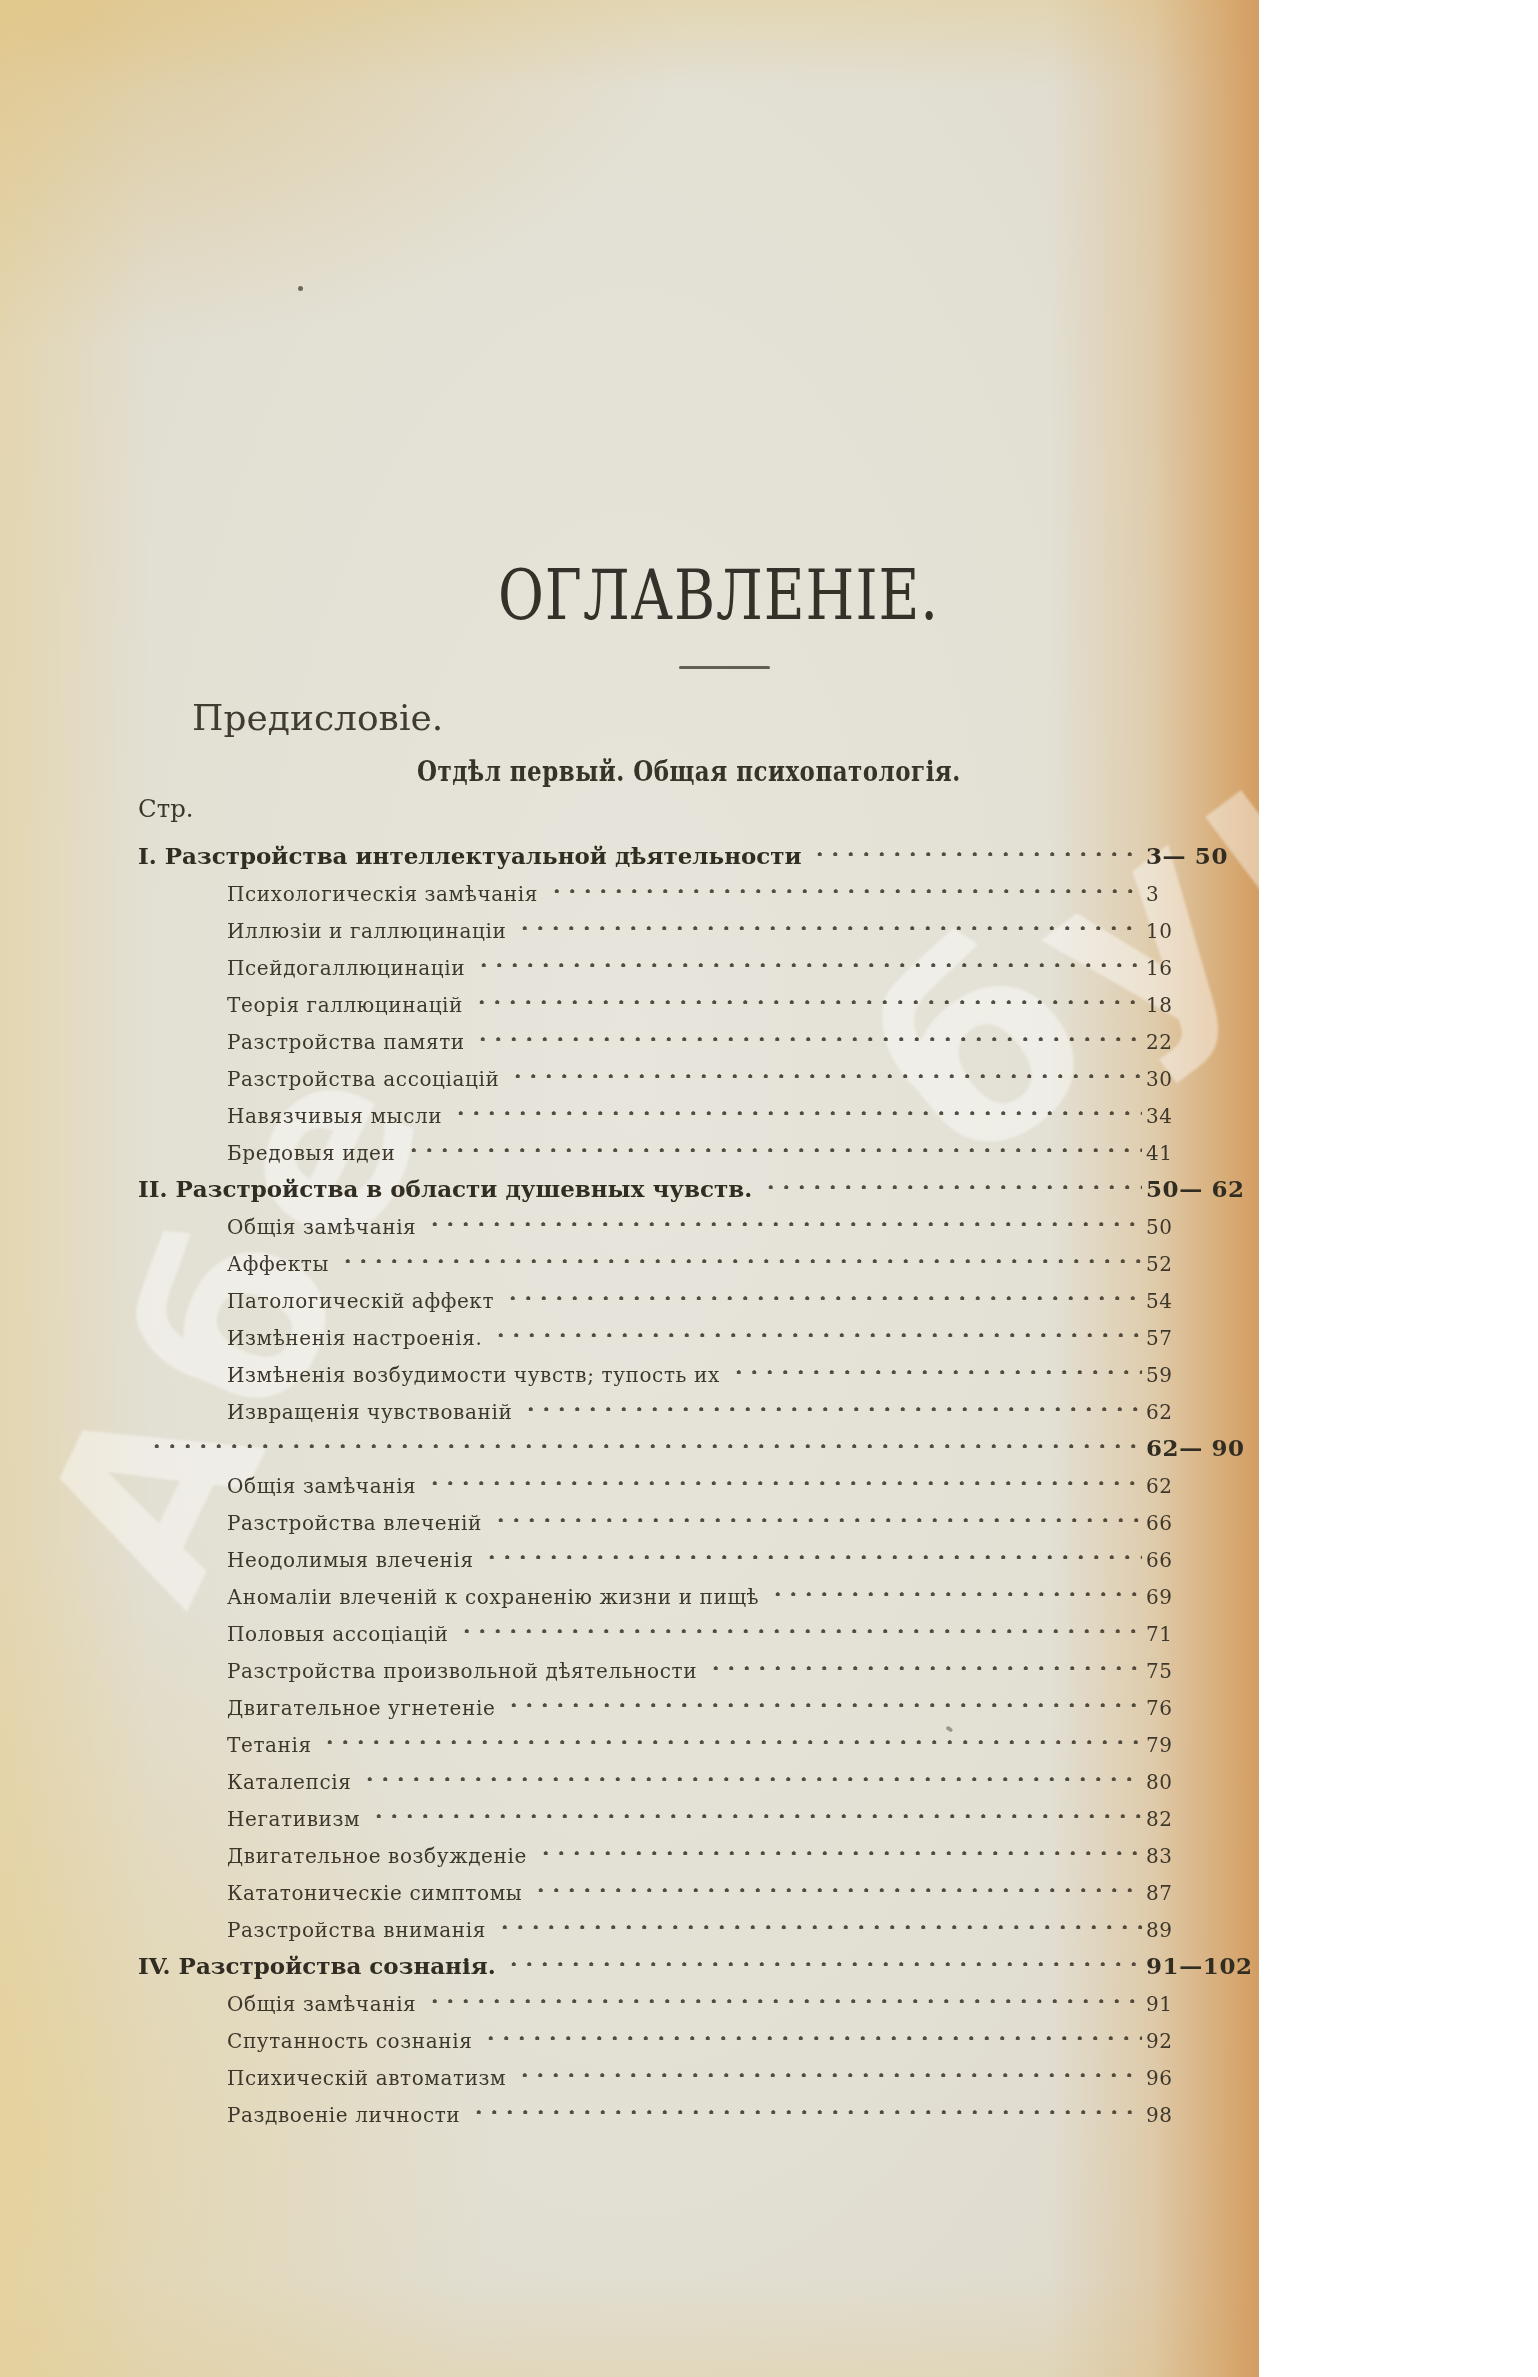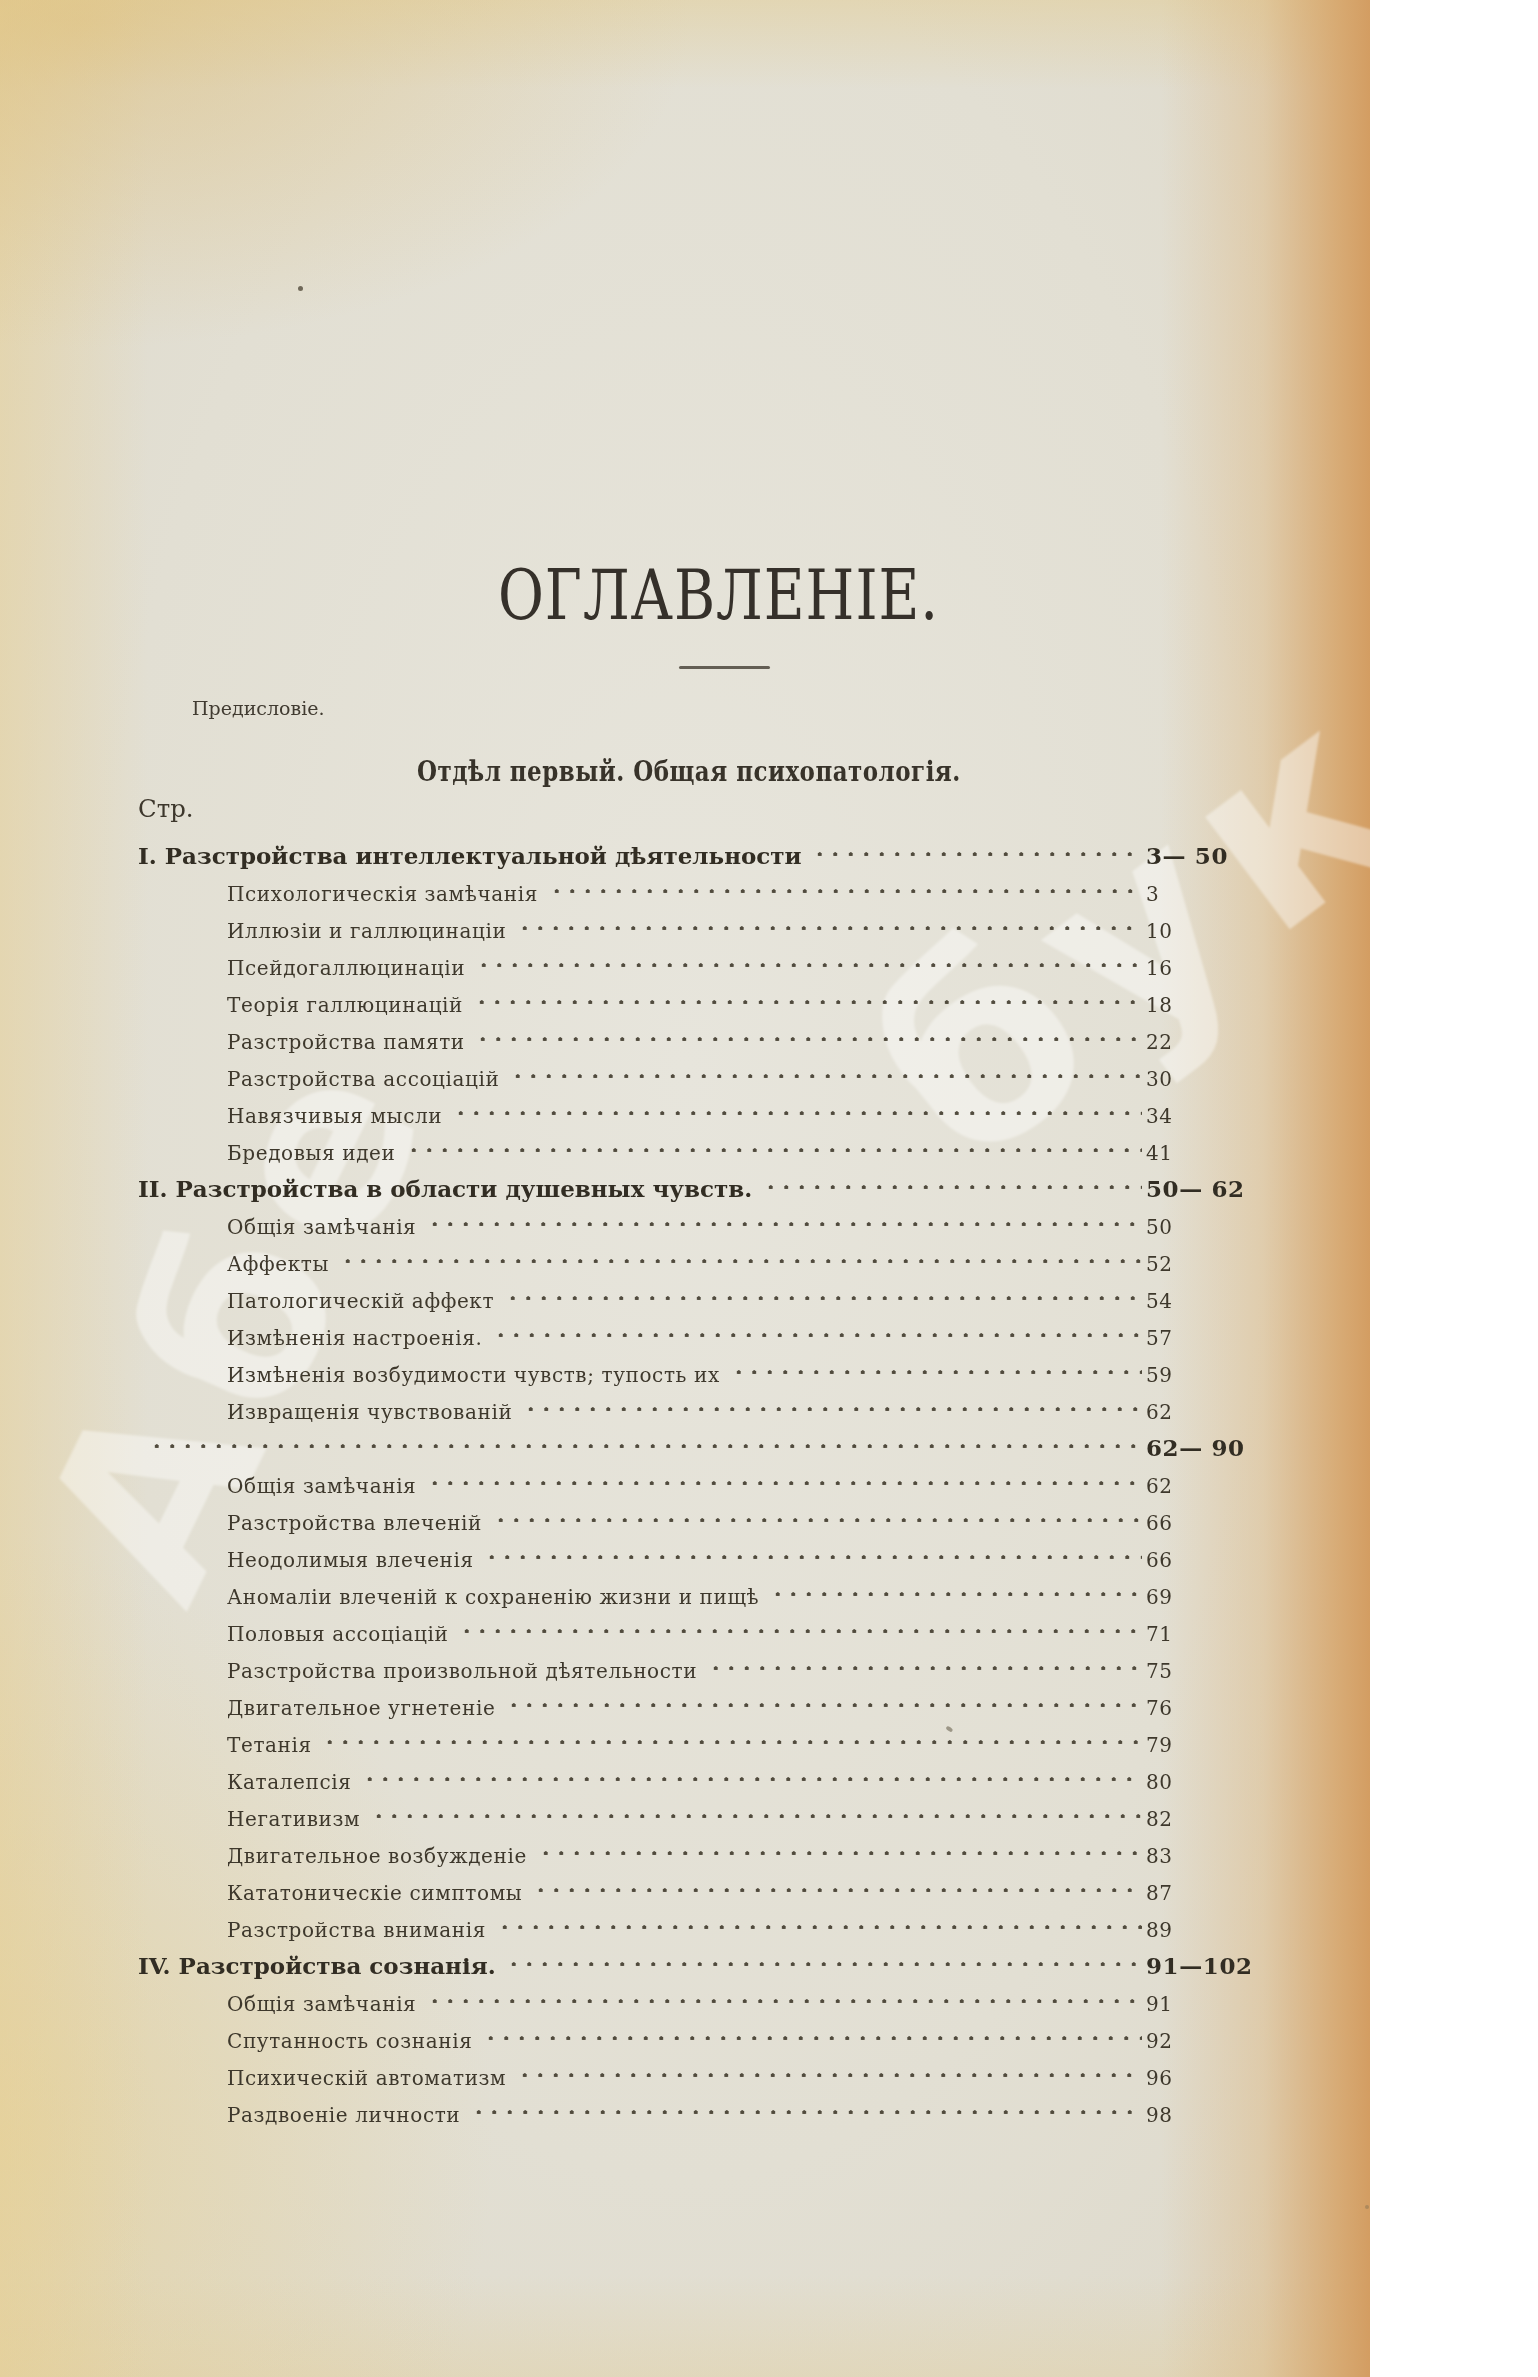--- a/index.html
+++ b/index.html
@@ -1,21 +1,21 @@
 <!DOCTYPE html>
 <html style="font-size:9.5px"><head>
 <meta charset="utf-8">
 <style>
   html,body { margin:0; padding:0; }
   body {
     width:1539px; height:2377px; overflow:hidden;
     font-family:"DejaVu Serif","Liberation Serif",serif;
   }
   .page {
-    position:relative; width:1370px; height:2377px; overflow:hidden;
+    position:relative; width:1259px; height:2377px; overflow:hidden;
     background-color:#e2dfd3;
     background-image:
       radial-gradient(ellipse 894px 477px at 6% 1%,  rgba(223,190,118,0.55), rgba(223,190,118,0) 68%),
       linear-gradient(90deg,  rgba(231,207,146,0.50), rgba(231,207,146,0) 149px),
       radial-gradient(ellipse 685px 834px at 0% 90%, rgba(232,207,138,0.55), rgba(232,207,138,0) 72%),
       linear-gradient(270deg, #d39d62 0px, rgba(214,163,103,0.85) 33px, rgba(221,182,126,0.45) 107px, rgba(221,182,126,0) 209px),
       linear-gradient(180deg, rgba(227,199,128,0.38), rgba(227,199,128,0) 89px),
       linear-gradient(0deg,   rgba(226,202,140,0.30), rgba(226,202,140,0) 101px),
       radial-gradient(ellipse at 50% 45%, #e7e5dc 0%, #e2dfd3 60%, #ddd8c9 100%);
   }
@@ -31,21 +31,21 @@
     position:absolute; left:498px; top:560px; line-height:1;
     font-size:70px; letter-spacing:1.2px; color:#35302a; white-space:nowrap;
     transform:scaleX(0.80); transform-origin:left top;
   }
   .title-rule {
     position:absolute; left:679px; top:666px; width:91px; height:3px;
     background:#4c463c; border-radius:1.8px; opacity:0.85;
   }
   .preface {
     position:absolute; left:192px; top:698px; line-height:1.1;
-    font-size:19px; color:#413b31; white-space:nowrap;
+    font-size:36px; color:#413b31; white-space:nowrap;
   }
   .part-header {
     position:absolute; left:417px; top:757px; line-height:1.1;
     font-size:28px; font-weight:bold; color:#38332a; white-space:nowrap;
     letter-spacing:0.6px; transform:scaleX(0.82); transform-origin:left top;
   }
   .col-header {
     position:absolute; left:138px; top:796px; width:1154px;
     text-align:left; font-size:24.4px; color:#3d372c; line-height:1.1;
   }

